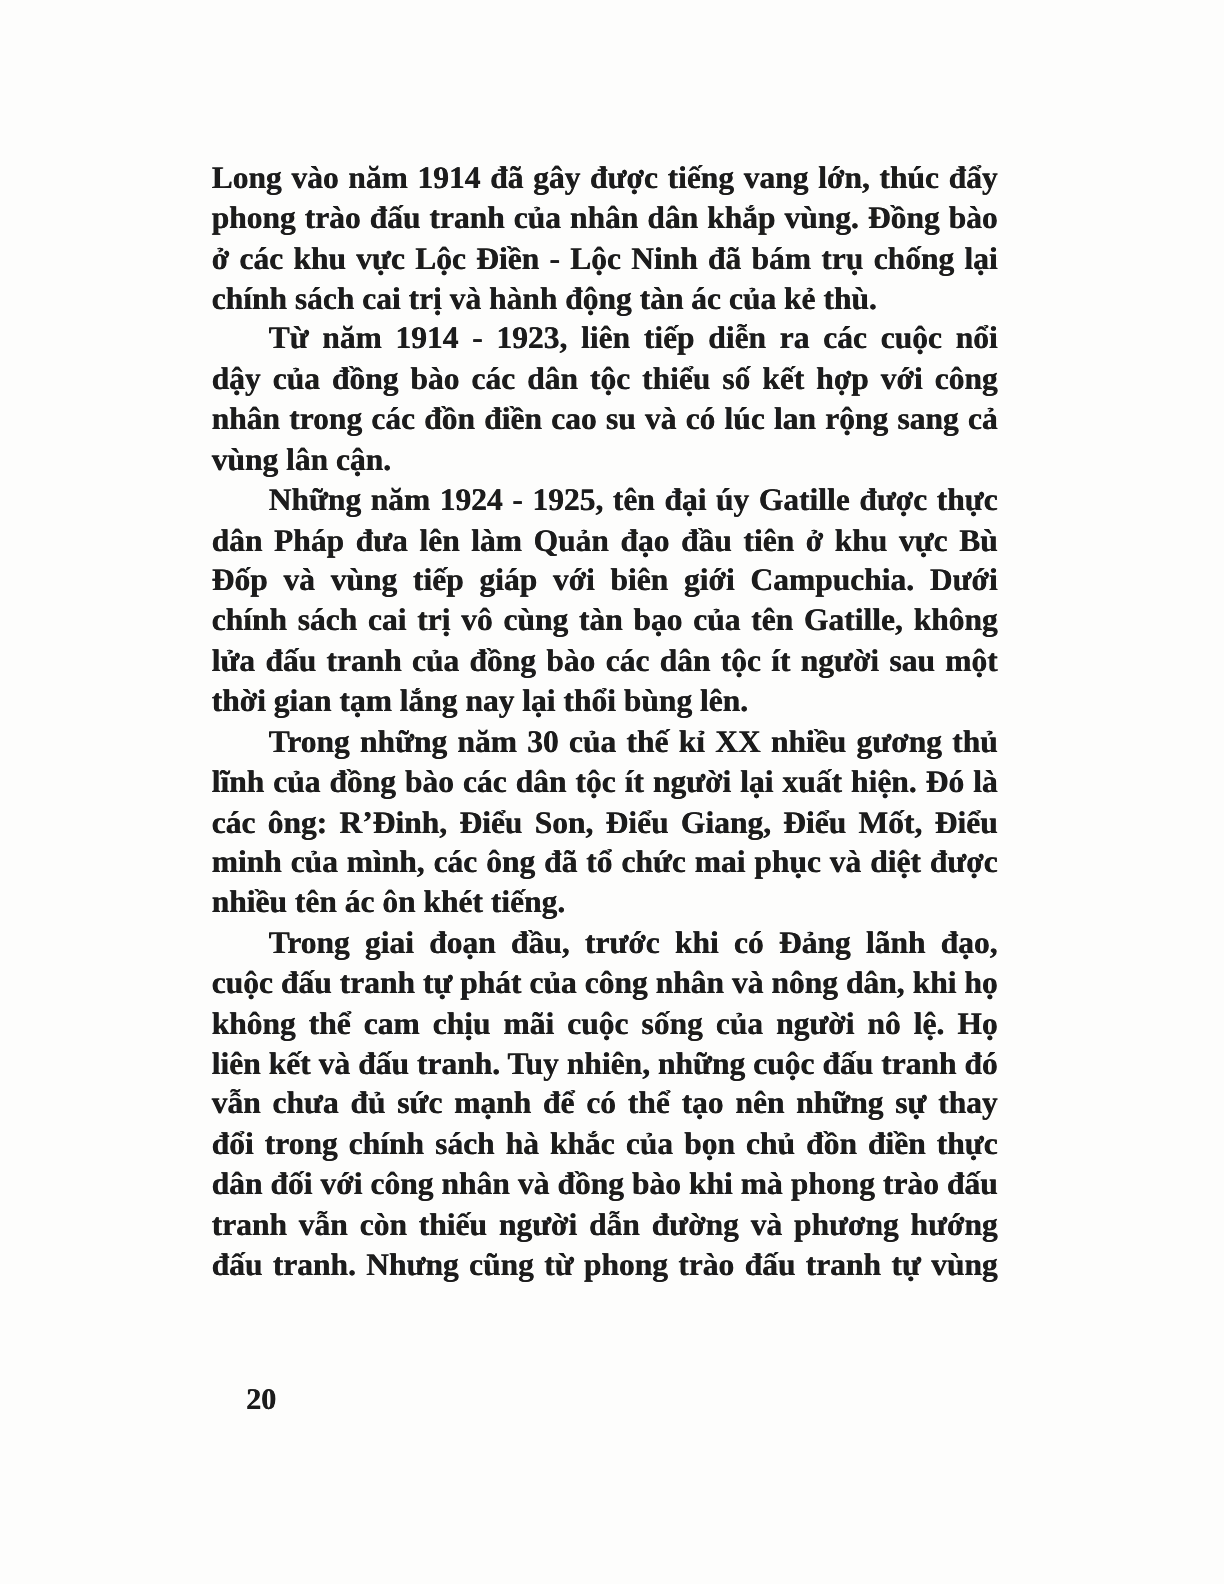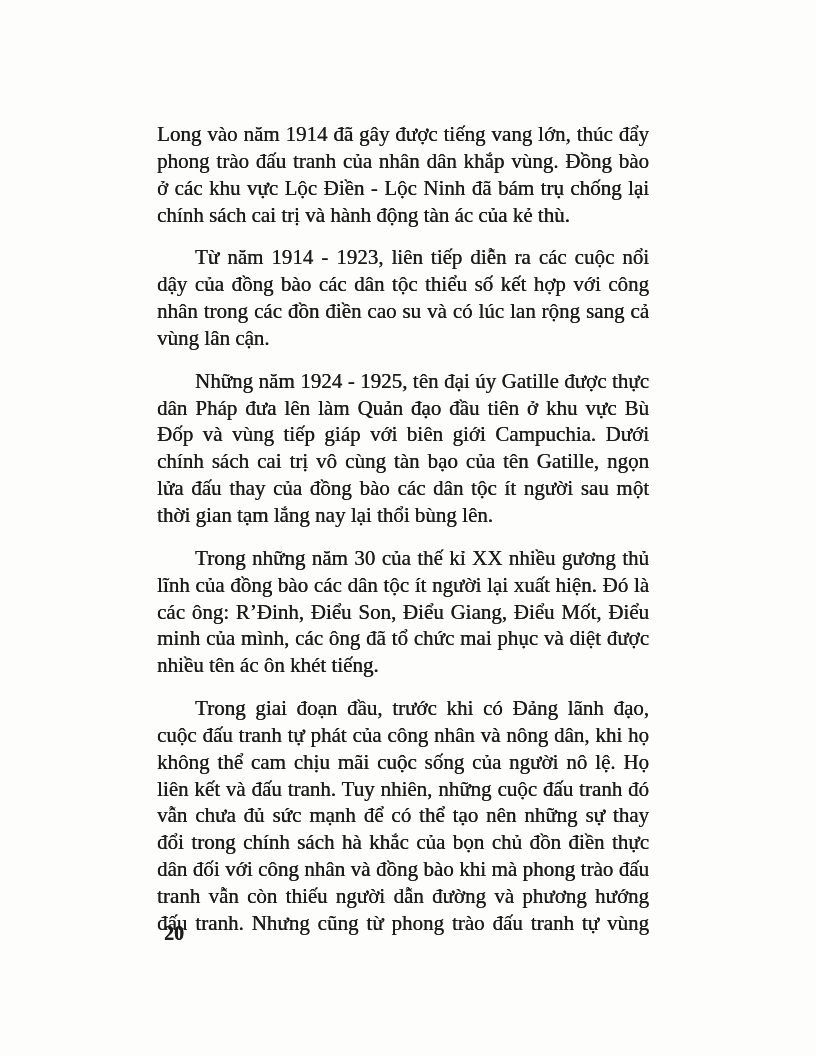--- a/index.html
+++ b/index.html
@@ -19,22 +19,23 @@
   .text-block {
     position: absolute;
     left: 141px;
     top: 105px;
     width: 524px;
     font-size: 21px;
     line-height: 26.85px;
     text-shadow: 0.3px 0 0 #1c1c1c; 
   }
   .para {
-    margin: 16px;
+    margin: 0;
     padding: 0;
+    font-weight: bold;
   }
   .line {
     height: 26.85px;
     text-align: justify;
     text-align-last: justify;
     white-space: normal;
     overflow: visible;
   }
   .line.indent {
     padding-left: 38px;
@@ -66,22 +67,22 @@
       <div class="para">
         <div class="line indent">Từ năm 1914 - 1923, liên tiếp diễn ra các cuộc nổi</div>
         <div class="line">dậy của đồng bào các dân tộc thiểu số kết hợp với công</div>
         <div class="line">nhân trong các đồn điền cao su và có lúc lan rộng sang cả</div>
         <div class="line ragged">vùng lân cận.</div>
       </div>
       <div class="para">
         <div class="line indent">Những năm 1924 - 1925, tên đại úy Gatille được thực</div>
         <div class="line">dân Pháp đưa lên làm Quản đạo đầu tiên ở khu vực Bù</div>
         <div class="line">Đốp và vùng tiếp giáp với biên giới Campuchia. Dưới</div>
-        <div class="line">chính sách cai trị vô cùng tàn bạo của tên Gatille, ngọn</div>
-        <div class="line">lửa đấu thay của đồng bào các dân tộc ít người sau một</div>
+        <div class="line">chính sách cai trị vô cùng tàn bạo của tên Gatille, không</div>
+        <div class="line">lửa đấu tranh của đồng bào các dân tộc ít người sau một</div>
         <div class="line ragged">thời gian tạm lắng nay lại thổi bùng lên.</div>
       </div>
       <div class="para">
         <div class="line indent">Trong những năm 30 của thế kỉ XX nhiều gương thủ</div>
         <div class="line">lĩnh của đồng bào các dân tộc ít người lại xuất hiện. Đó là</div>
         <div class="line">các ông: R’Đinh, Điểu Son, Điểu Giang, Điểu Mốt, Điểu</div>
         <div class="line">minh của mình, các ông đã tổ chức mai phục và diệt được</div>
         <div class="line ragged">nhiều tên ác ôn khét tiếng.</div>
       </div>
       <div class="para">

